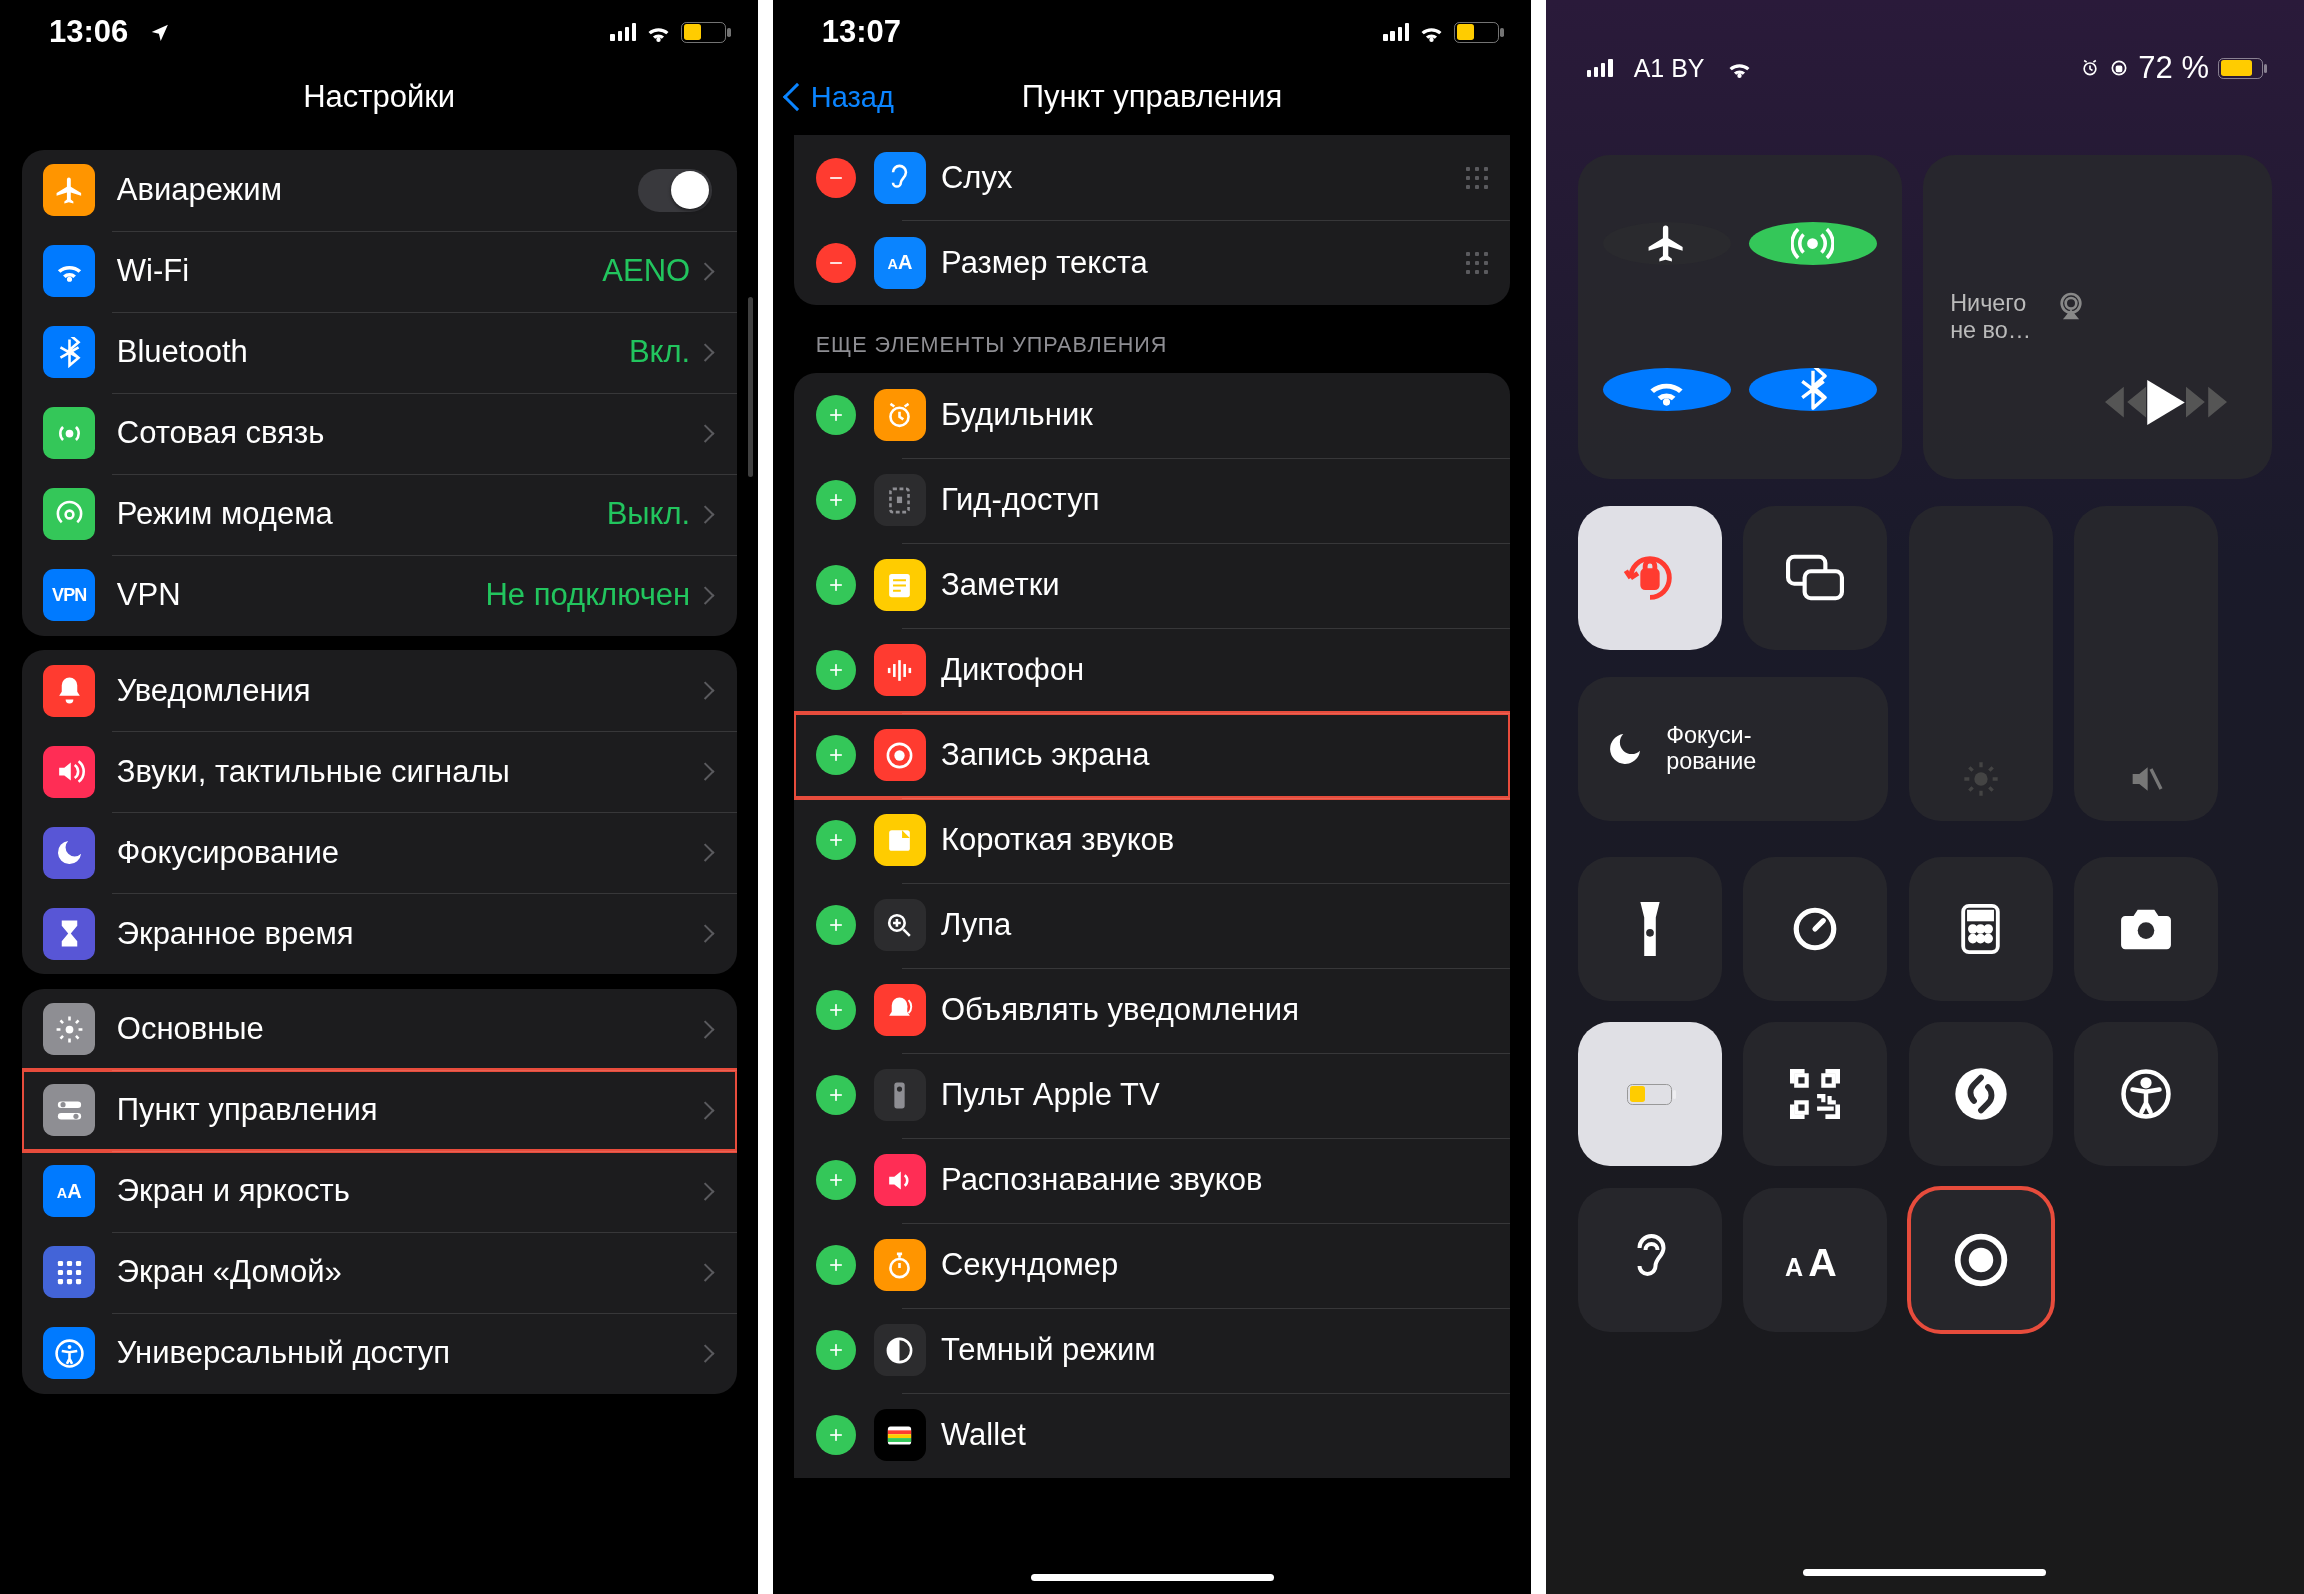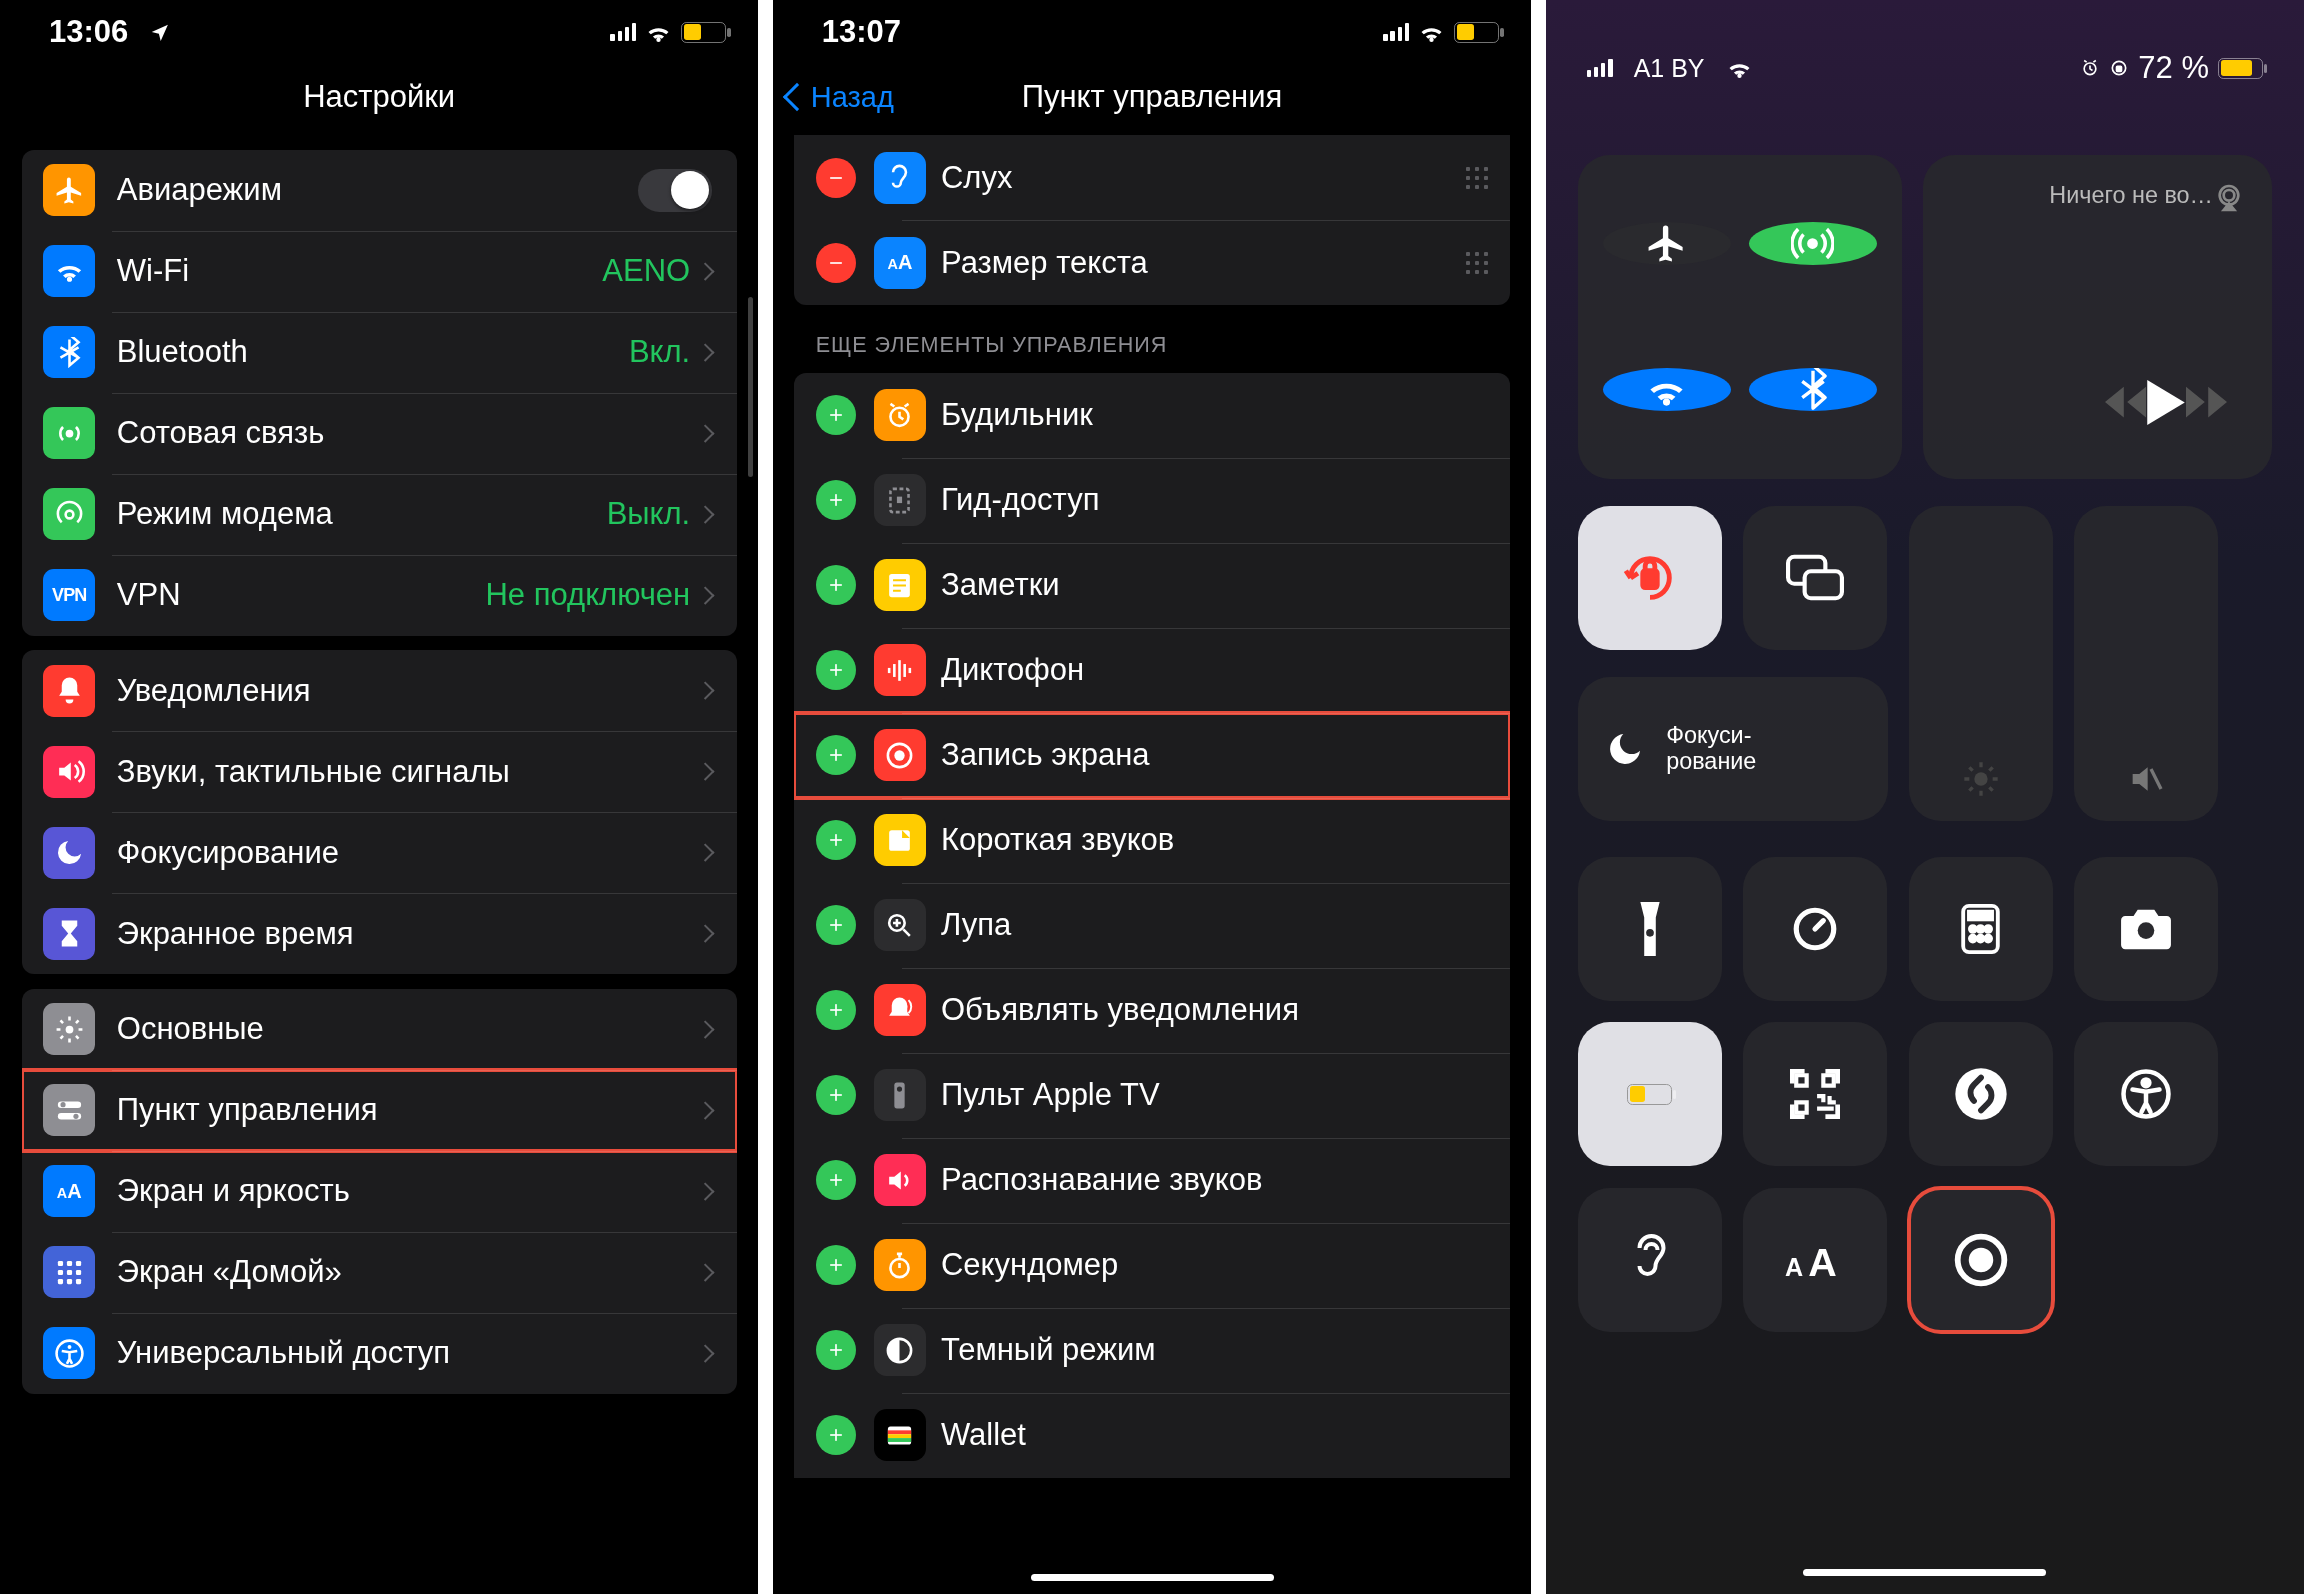--- a/index.html
+++ b/index.html
@@ -16,21 +16,21 @@
 .wifi-ic{width:27px;height:20px}
 .battery{width:45px;height:21.6px;border:1.8px solid rgba(255,255,255,.45);border-radius:5.4px;position:relative}
 .battery:after{content:"";position:absolute;right:-5.4px;top:5.4px;width:3.6px;height:9px;background:rgba(255,255,255,.45);border-radius:1.8px}
 .battery .lvl{position:absolute;left:1.8px;top:1.8px;bottom:1.8px;border-radius:2.7px;background:#ffcc00}
 
 .nav{display:flex;align-items:center;height:76px;position:relative}
 .nav .title{position:absolute;left:0;right:0;text-align:center;font-weight:400;font-size:31px}
 .nav .back{display:flex;align-items:center;gap:3.6px;color:#0a84ff;padding-left:14.4px;font-size:29px;position:relative;z-index:2}
 .chev-l{width:20px;height:20px;border-left:3.6px solid #0a84ff;border-bottom:3.6px solid #0a84ff;transform:rotate(45deg)}
 
-.group{background:#1c1c1e;border-radius:12px;margin:14.4px 21.6px;overflow:hidden}
+.group{background:#1c1c1e;border-radius:22px;margin:14.4px 21.6px;overflow:hidden}
 .row{display:flex;align-items:center;min-height:81px;padding:0 25px 0 21.6px;position:relative}
 .row + .row:before{content:"";position:absolute;left:90px;right:0;top:0;height:0.9px;background:rgba(255,255,255,.12)}
 .app-icon{width:52px;height:52px;border-radius:10.8px;display:flex;align-items:center;justify-content:center;font-size:27px;color:#fff;flex-shrink:0}
 .row .lbl{margin-left:21.6px;flex:1}
 .row .val{color:#22c55e;margin-right:9px}
 .chev{width:12.6px;height:12.6px;border-right:2.7px solid #5a5a5e;border-top:2.7px solid #5a5a5e;transform:rotate(45deg)}
 .switch{width:74px;height:43px;background:#39393d;border-radius:21.6px;position:relative}
 .switch .knob{width:38px;height:38px;background:#fff;border-radius:50%;position:absolute;top:2.7px;right:2.7px;box-shadow:0 1.8px 3.6px rgba(0,0,0,.5)}
 .hl{outline:4.5px solid #e74c3c;outline-offset:-2.7px}
 
@@ -46,21 +46,21 @@
 .grip i{background:#5a5a5e;border-radius:0.9px}
 
 .blurbg{position:absolute;inset:0;background:linear-gradient(180deg,#2a1a3a 0%,#1a1a2a 35%,#1a1a1a 100%);filter:blur(0)}
 .cc{position:relative;padding:36px 32px;display:flex;flex-direction:column;gap:27px}
 .cc .status{padding:14.4px 9px}
 .cc .status .left{font-weight:500;font-size:25px}
 .cc-row{display:flex;gap:21.6px}
 .panel{background:rgba(40,40,44,.9);border-radius:32px;display:flex;align-items:center;justify-content:center;position:relative}
 .conn-panel{width:324px;height:324px;display:grid;grid-template-columns:1fr 1fr;grid-template-rows:1fr 1fr;padding:25px;gap:18px}
 .conn-btn{border-radius:50%;display:flex;align-items:center;justify-content:center}
-.media-panel{flex:1;height:324px;flex-direction:column;padding:27px;align-items:flex-end}
+.media-panel{flex:1;height:324px;padding:27px;align-items:center}
 .media-top{display:flex;justify-content:space-between;color:#fff;font-size:23.4px}
 .media-ctrl{display:flex;align-items:center;justify-content:space-around;margin-top:auto;padding:0 18px 27px}
 .sq{width:144px;height:144px;border-radius:32px}
 .tall{width:144px;height:315px;border-radius:32px;overflow:hidden;display:flex;flex-direction:column}
 .tall .fill{flex:1;background:rgba(40,40,44,.9)}
 .tall .empty{height:34%;background:rgba(255,255,255,.95)}
 .tall svg{width:40px;height:40px;position:absolute;bottom:21.6px;left:50%;transform:translateX(-50%)}
 .grid4{display:grid;grid-template-columns:repeat(4,144px);grid-auto-rows:144px;gap:21.6px}
 .focus-panel{width:310px;height:144px;justify-content:flex-start;padding-left:27px;gap:21.6px}
 .home-ind{width:243px;height:7.2px;background:#fff;border-radius:3.6px;margin:0 auto}

